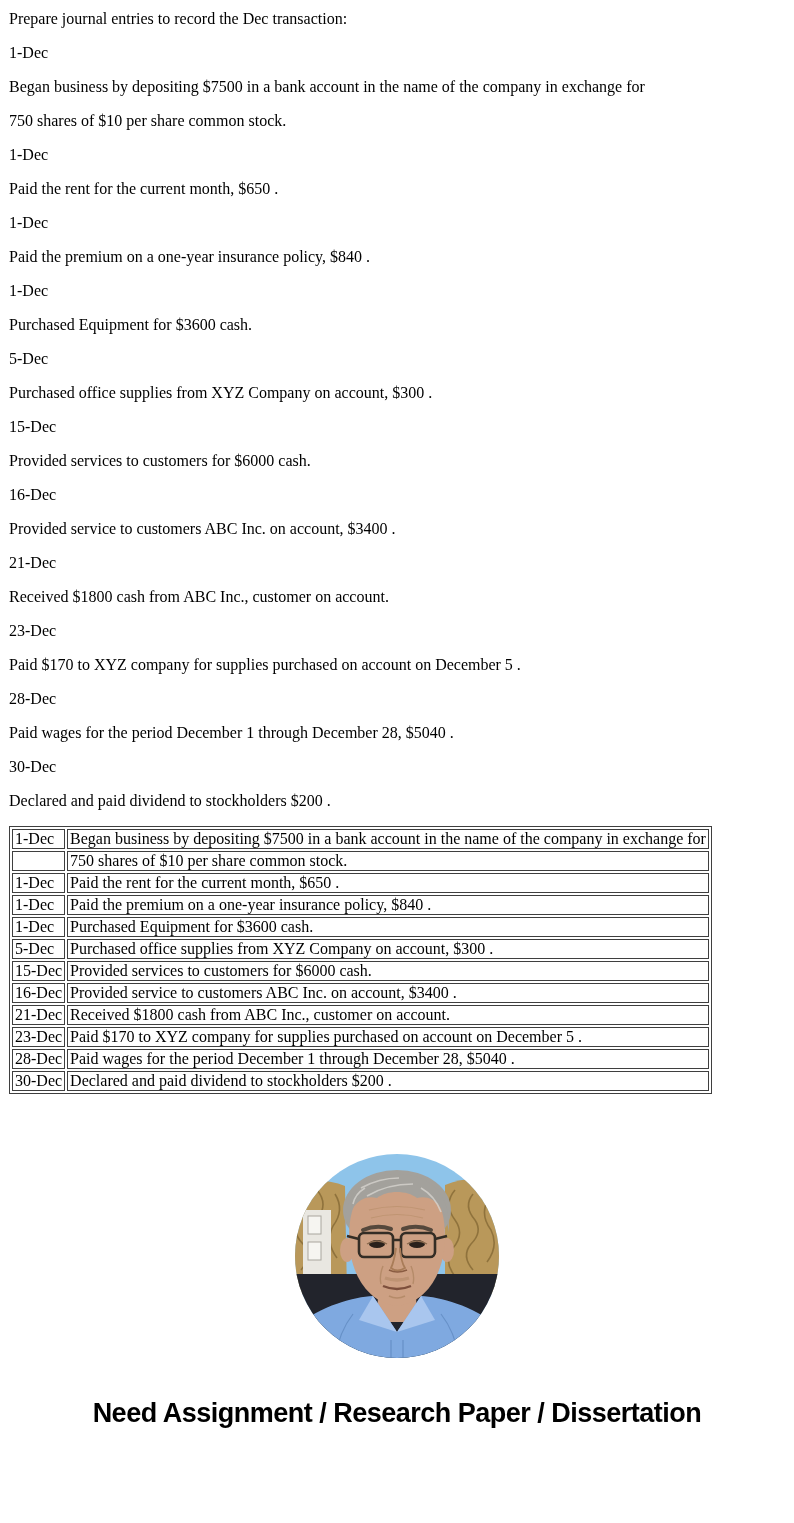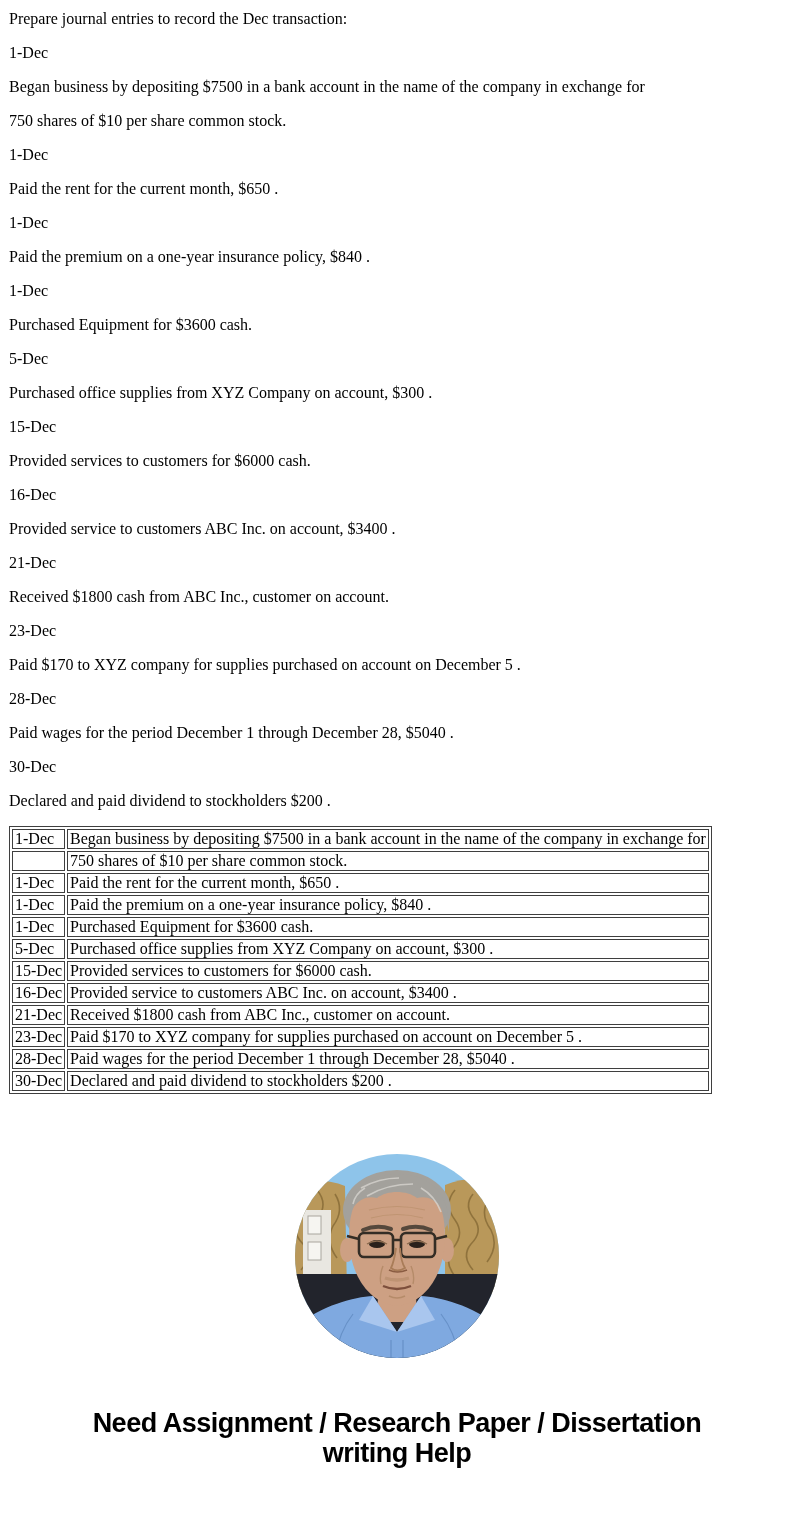--- a/index.html
+++ b/index.html
@@ -62,21 +62,21 @@
   
   .avatar-row {
     margin-top: 21px;
     height: 204px;
     text-align: center;
   }
   .avatar-row svg { width: 204px; height: 204px; display: inline-block; }
 
   
   .footer {
-    margin-top: 50px;
+    margin-top: 40px;
     text-align: center;
     font-family: "Liberation Sans", "DejaVu Sans", sans-serif;
     font-weight: bold;
     font-size: 27px;
     line-height: 30px;
     letter-spacing: -0.5px;
     white-space: nowrap;
   }
 </style>
 </head>
@@ -293,16 +293,15 @@
           <path d="M88,112 Q84,122 86,130"></path>
           <path d="M116,112 Q120,122 118,130"></path>
           <path d="M94,142 Q102,146 110,142"></path>
         </g>
       </g>
     </svg>
   </div>
 
   <div class="footer">
     <div>Need Assignment / Research Paper / Dissertation</div>
-    <div>writing Help</div>
   </div>
 
 </div>
 
 </body></html>

